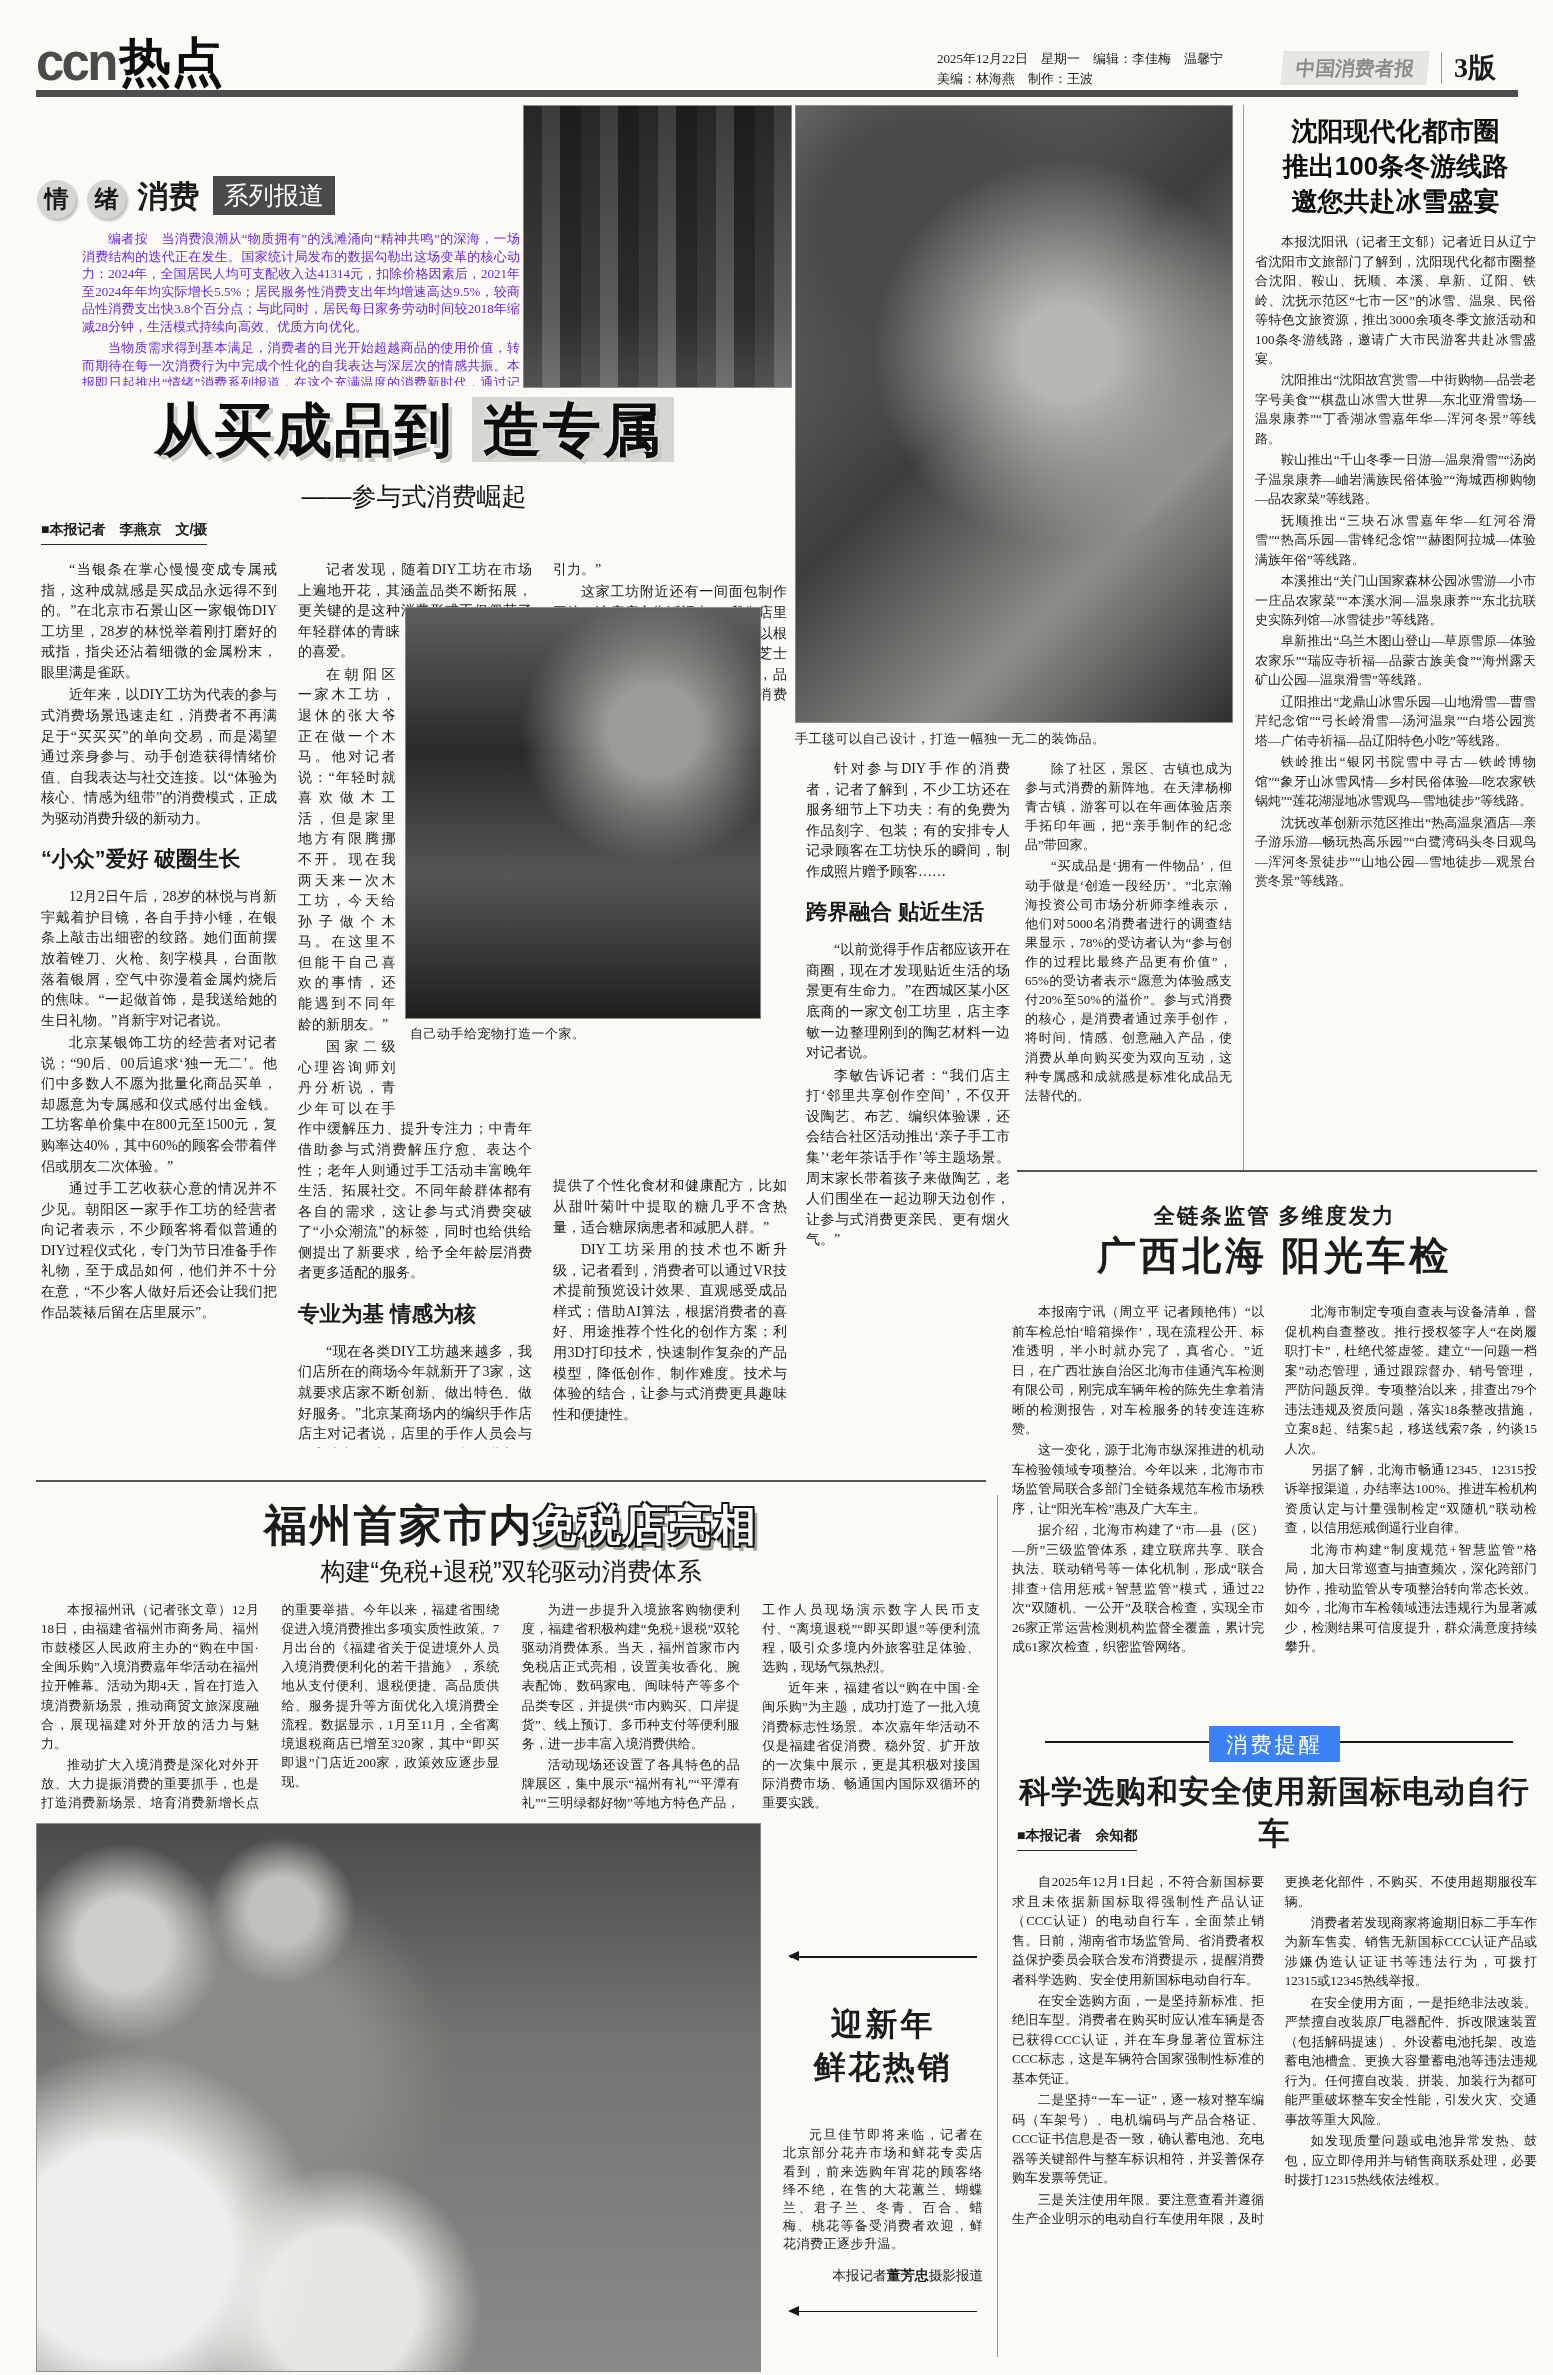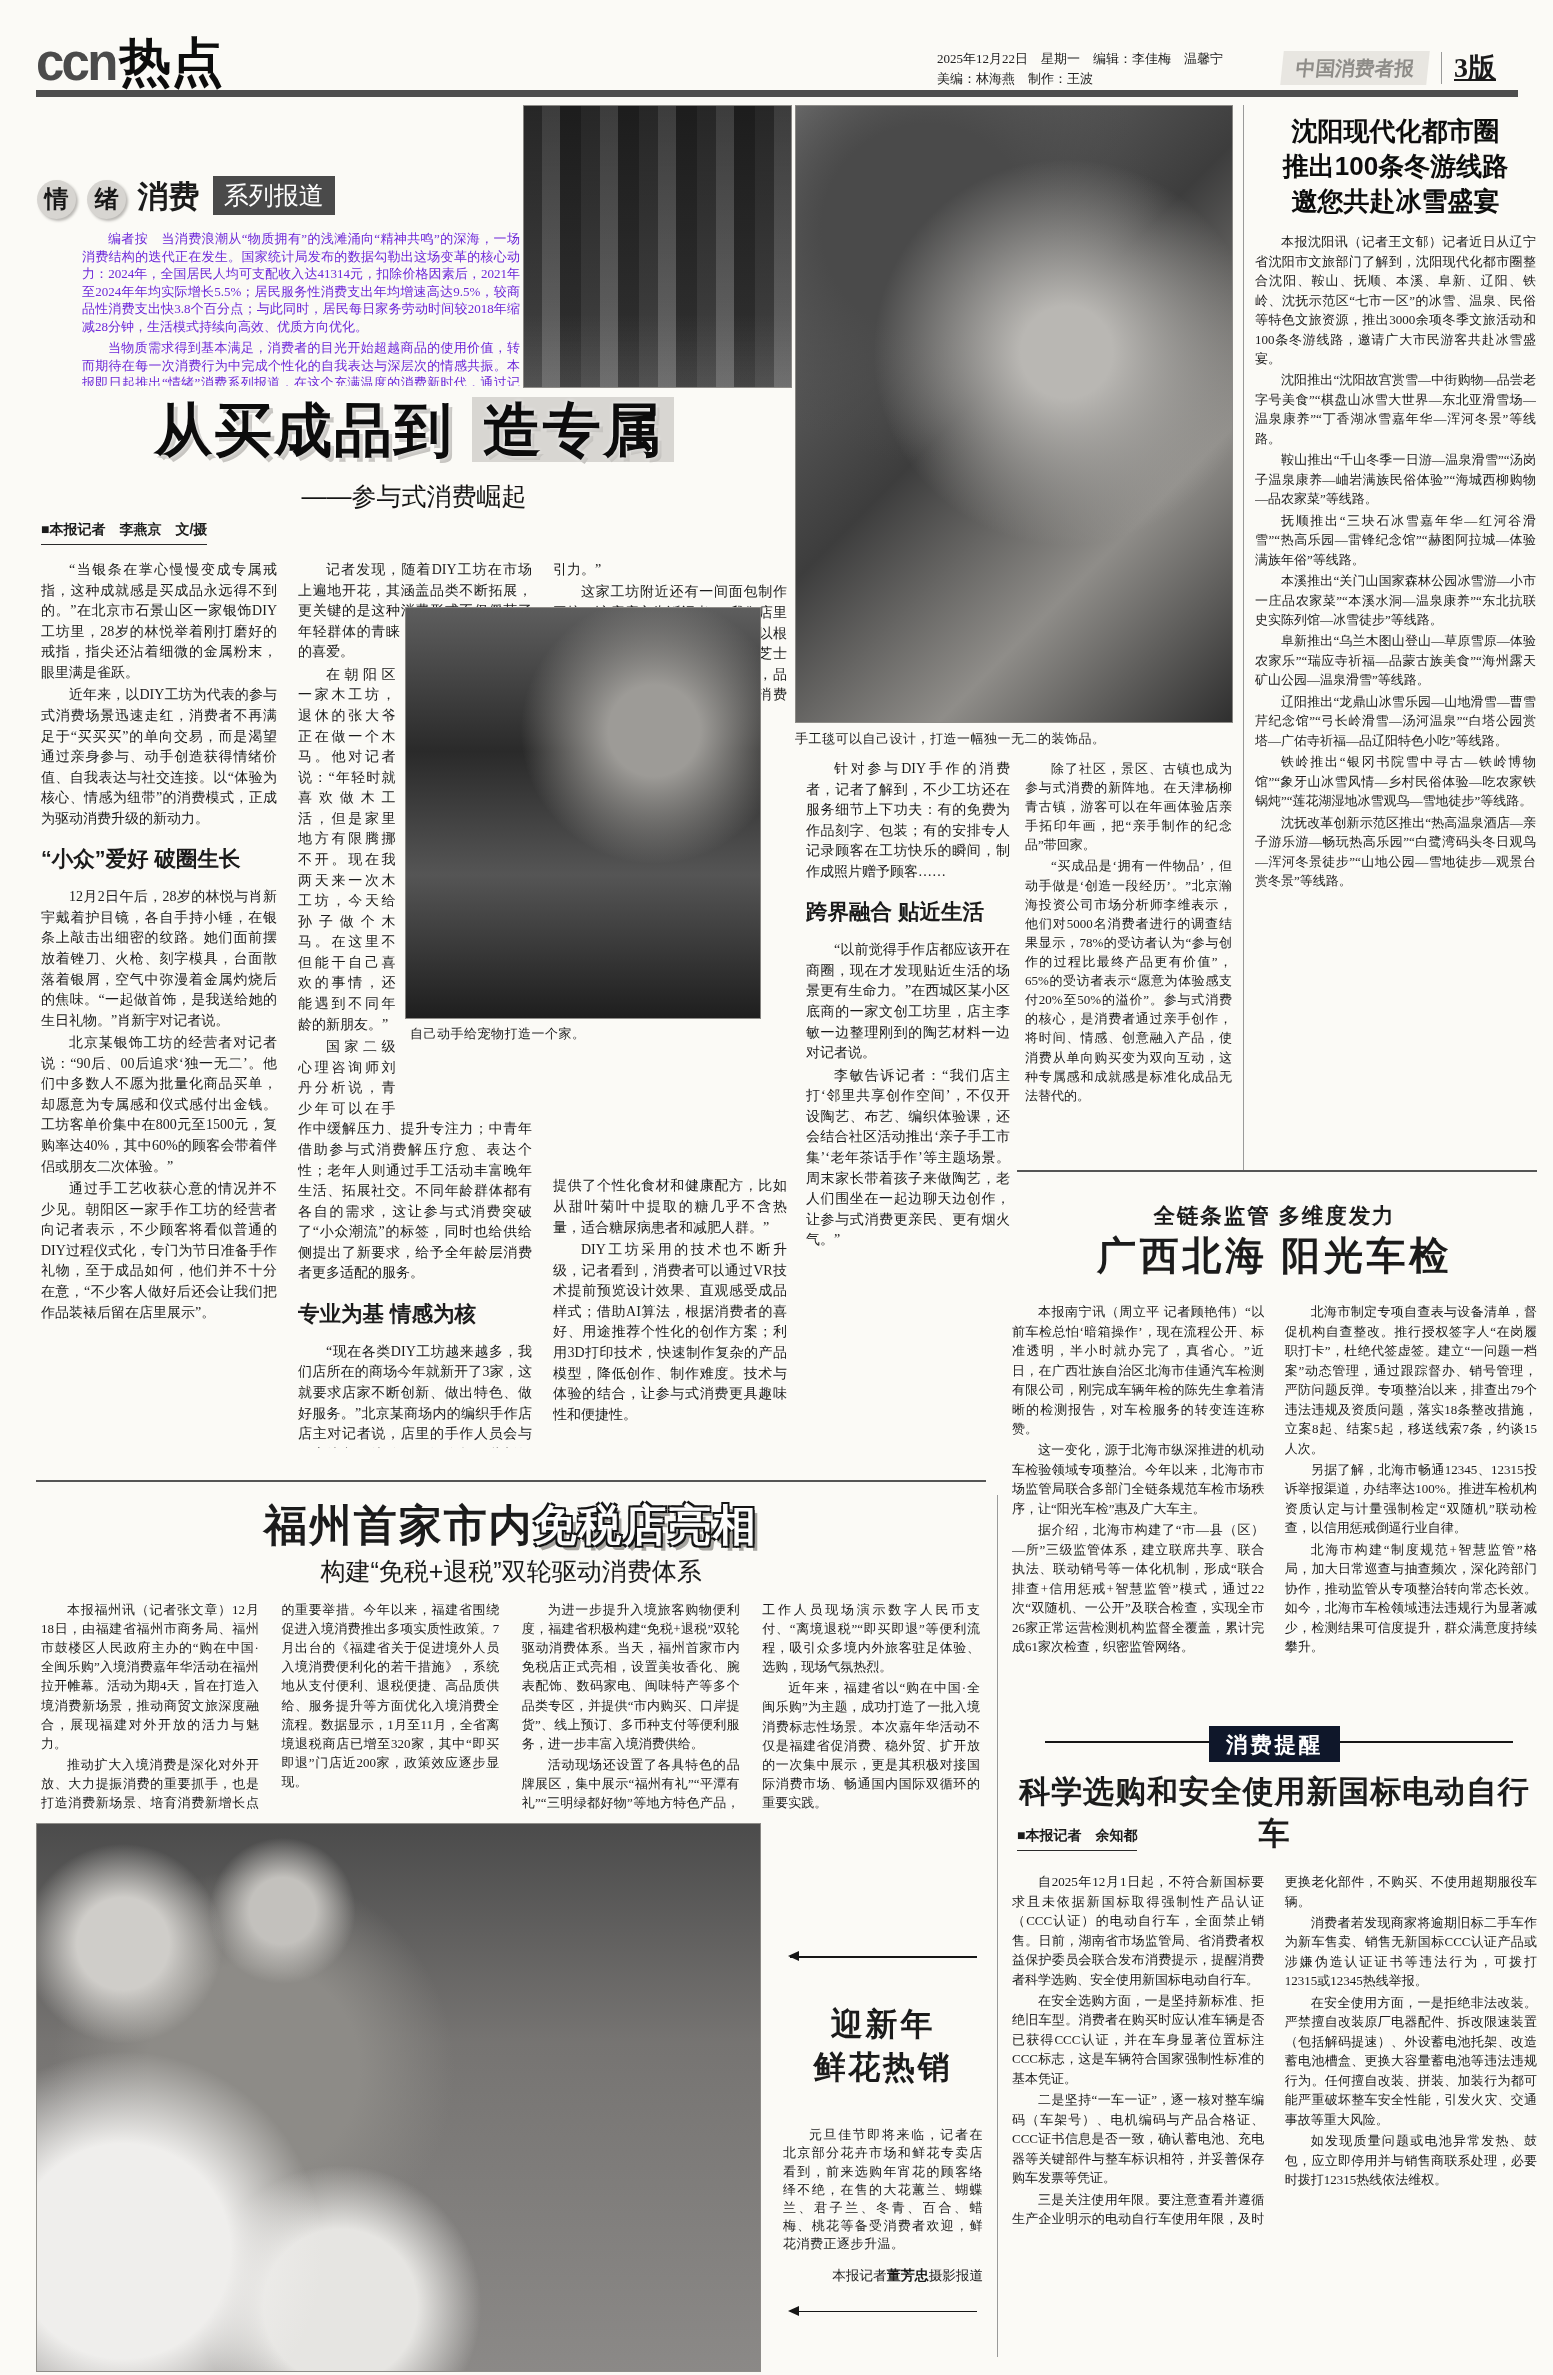--- a/index.html
+++ b/index.html
@@ -73,21 +73,21 @@
         font-family:"Liberation Sans",sans-serif;}
   .fz-title .fancy{color:#fdfdfd;
         text-shadow:-1.9px -1.9px 0 #151515,1.9px -1.9px 0 #151515,-1.9px 1.9px 0 #151515,1.9px 1.9px 0 #151515,4.7px 4.7px 0 #a7a5a1;}
   .fz-sub{font-family:"Liberation Sans",sans-serif;font-size:25px;text-align:center;}
   .cols4{column-count:4;column-gap:22.5px;}
   .cols2{column-count:2;column-gap:20.6px;}
   .flower-title{font-weight:900;font-size:32px;line-height:1.35;text-align:center;letter-spacing:2.8px;}
   .arrow-line{position:relative;height:1.9px;background:#161616;width:187px;margin:0 auto;}
   .arrow-line:before{content:"";position:absolute;left:-1.9px;top:-4.7px;border-right:11.2px solid #161616;
         border-top:5.6px solid transparent;border-bottom:5.6px solid transparent;}
-  .notice-badge{display:inline-block;background:#0f172a;color:#fff;font-weight:bold;
+  .notice-badge{display:inline-block;background:#3b82f6;color:#fff;font-weight:normal;
         font-family:"Liberation Sans",sans-serif;font-size:21.5px;padding:3.7px 17px;letter-spacing:2.8px;}
   .notice-title{font-family:"Liberation Sans",sans-serif;font-weight:900;font-size:31px;
         text-align:center;letter-spacing:0.9px;}
   .flower-byline{text-align:right;font-size:13.6px;}
   .flower-byline b{font-size:14px;}
 </style>
 </head>
 <body>
 
 <div class="page">
@@ -95,21 +95,21 @@
   <div class="abs" style="left:36px;top:28px;">
     <span class="logo-ccn">ccn</span>
     <span class="logo-hot">热点</span>
   </div>
   <div class="abs dateline" style="left:937px;top:49px;width:328px;">
     <div>2025年12月22日　星期一　编辑：李佳梅　温馨宁</div>
     <div>美编：林海燕　制作：王波</div>
   </div>
   <div class="abs masthead" style="left:1282px;top:51px;width:146px;height:34px;">中国消费者报</div>
   <div class="abs vline" style="left:1441px;top:52px;height:32px;"></div>
-  <div class="abs edition" style="left:1454px;top:49px;text-decoration:underline;">3版</div>
+  <div class="abs edition" style="left:1454px;top:49px;">3版</div>
   <div class="abs rule-thick" style="left:36px;top:90px;width:1482px;height:6.6px;"></div>
 
   <div class="abs" style="left:37px;top:176px;">
     <span class="badge-circle">情</span>
     <span class="badge-circle">绪</span>
     <span class="badge-bold">消费</span>
     <span class="badge-box">系列报道</span>
   </div>
   <div class="abs ednote" style="left:82px;top:230px;width:438px;height:156px;overflow:hidden;">
       <p class="para">编者按　当消费浪潮从“物质拥有”的浅滩涌向“精神共鸣”的深海，一场消费结构的迭代正在发生。国家统计局发布的数据勾勒出这场变革的核心动力：2024年，全国居民人均可支配收入达41314元，扣除价格因素后，2021年至2024年年均实际增长5.5%；居民服务性消费支出年均增速高达9.5%，较商品性消费支出快3.8个百分点；与此同时，居民每日家务劳动时间较2018年缩减28分钟，生活模式持续向高效、优质方向优化。</p>

